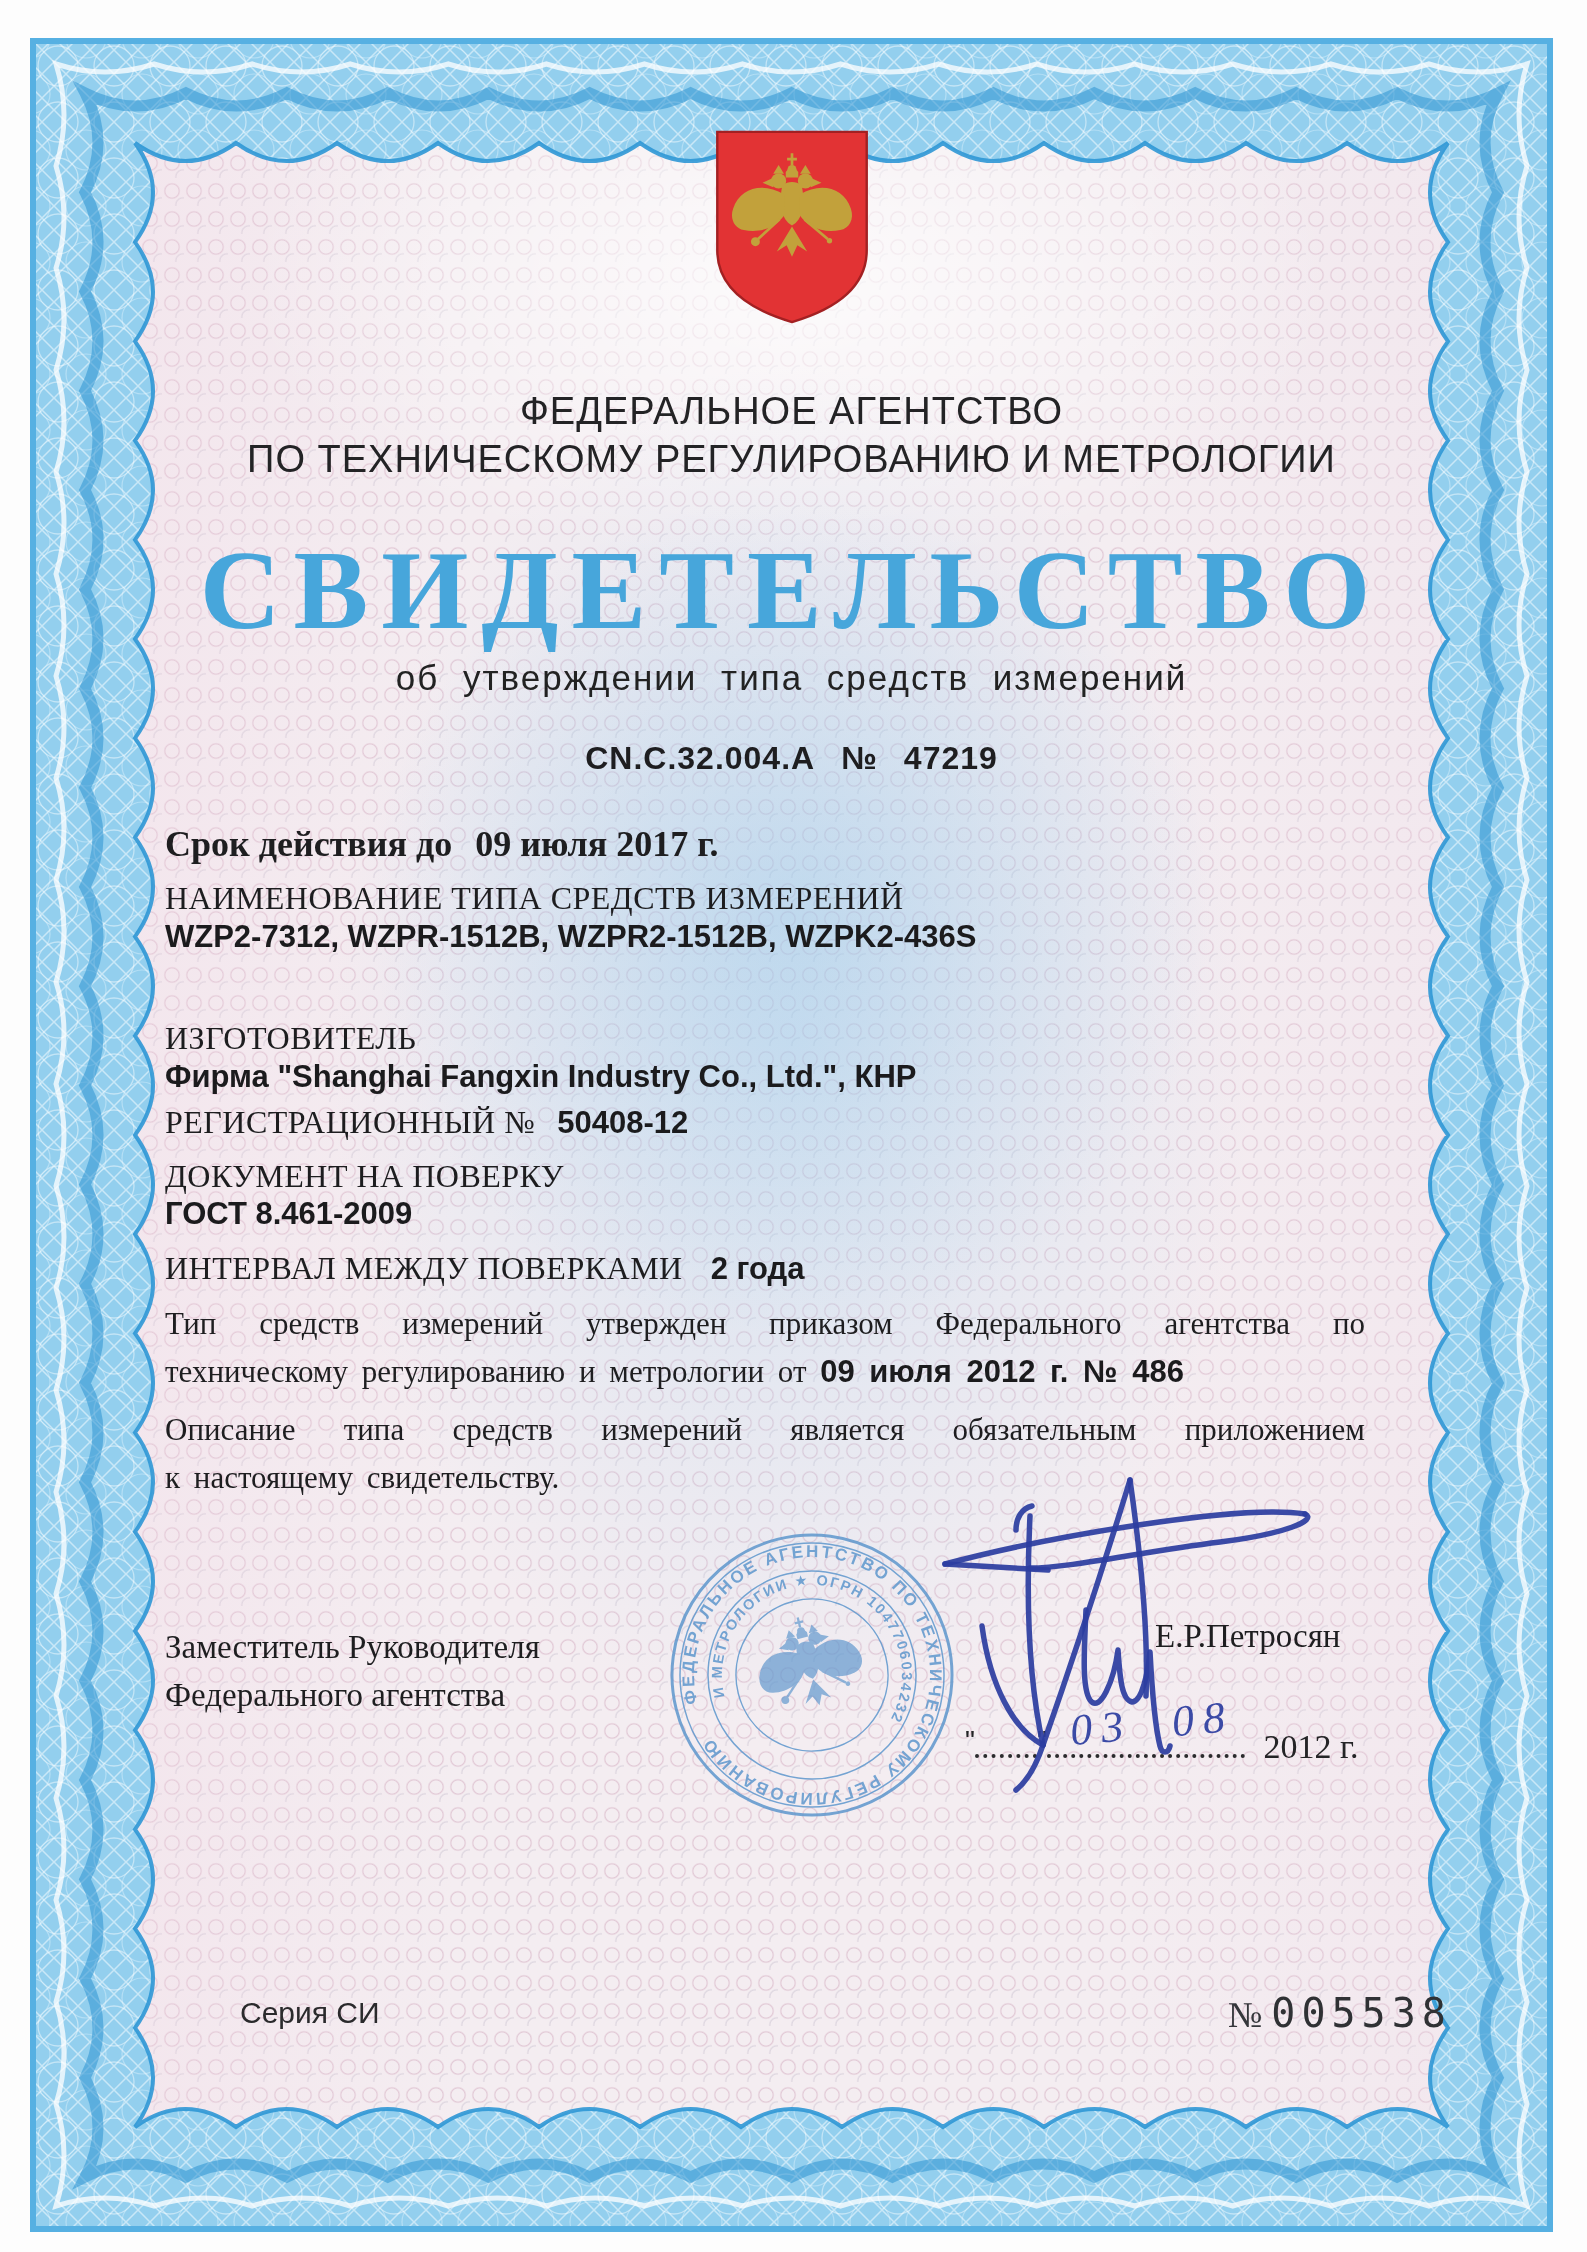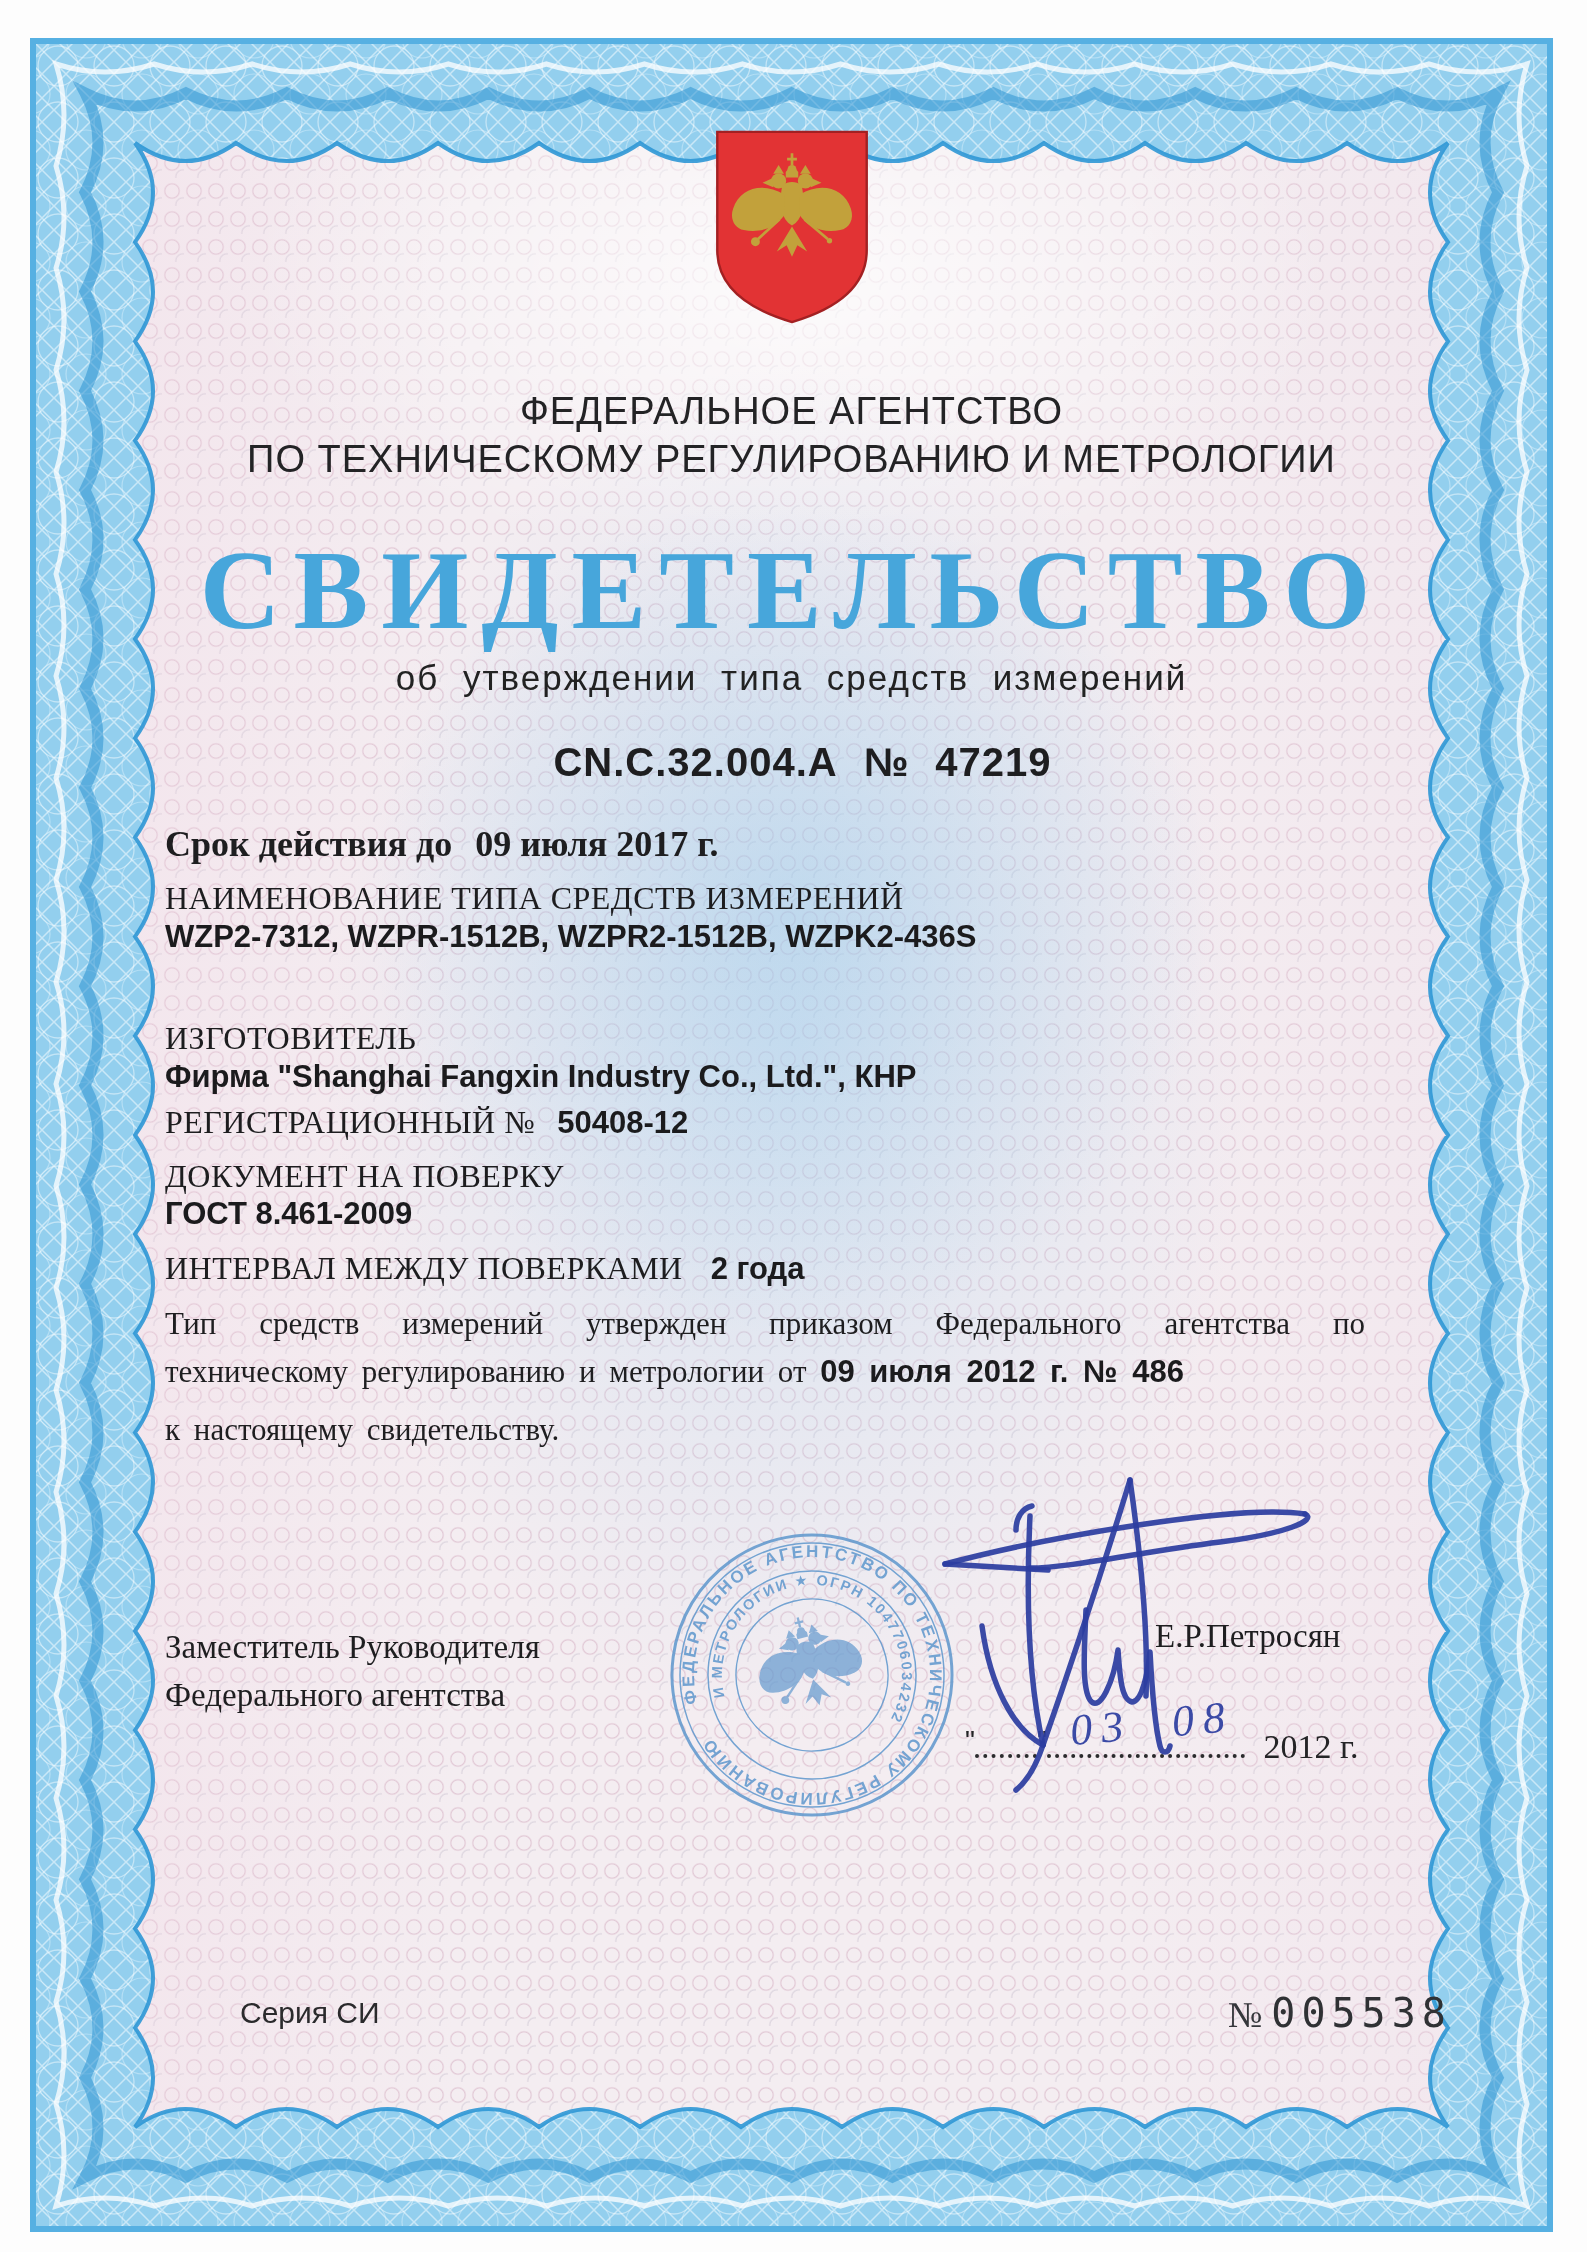--- a/index.html
+++ b/index.html
@@ -31,21 +31,21 @@
   .abs{position:absolute;}
   .centered{left:0;width:100%;text-align:center;}
   .sans{font-family:"Liberation Sans","DejaVu Sans",sans-serif;}
   .serif{font-family:"Liberation Serif","DejaVu Serif",serif;}
 
   .herb{left:684px;top:90px;width:156px;height:196px;}
   .agency{font-size:38px;letter-spacing:1px;color:#232325;}
   .cert-title{top:488px;font-weight:bold;font-size:112px;letter-spacing:13px;
               color:var(--title-blue,#47a6db);}
   .cert-subtitle{top:620px;font-size:35px;letter-spacing:2px;word-spacing:12px;color:#222;}
-  .doc-number{top:702px;font-weight:bold;font-size:40px;letter-spacing:1px;padding-left:11px;}
+  .doc-number{top:702px;font-weight:bold;font-size:32px;letter-spacing:1px;}
   .doc-number .gap{display:inline-block;width:26px;}
 
   .col{left:135px;width:1200px;}
   .lbl-serif{font-size:32px;letter-spacing:.5px;color:#1d1d1f;}
   .val-bold{font-family:"Liberation Sans","DejaVu Sans",sans-serif;font-weight:bold;
             font-size:31px;color:#1b1b1d;}
   .jline{text-align:justify;text-align-last:justify;}
   .para{font-size:31px;line-height:48px;word-spacing:6px;}
 
   .dateline{font-size:34px;color:#242426;}
@@ -198,20 +198,21 @@
 
       <div class="abs col serif para" style="top:1262px;">
         <div class="jline">Тип средств измерений утвержден приказом Федерального агентства по</div>
         <div>
           <span>техническому регулированию и метрологии от</span>
           <span class="val-bold">09 июля 2012 г. № 486</span>
         </div>
       </div>
 
       <div class="abs col serif para" style="top:1368px;">
+        <div class="jline">Описание типа средств измерений является обязательным приложением</div>
         <div>к настоящему свидетельству.</div>
       </div>
 
       <div class="abs serif" style="left:135px;top:1585px;font-size:33px;line-height:48px;">
         <div>Заместитель Руководителя</div>
         <div>Федерального агентства</div>
       </div>
       <div class="abs serif" style="left:1125px;top:1580px;font-size:33px;">Е.Р.Петросян</div>
 
       <div class="abs serif handwritten" style="left:1040px;top:1660px;">03 08</div>

